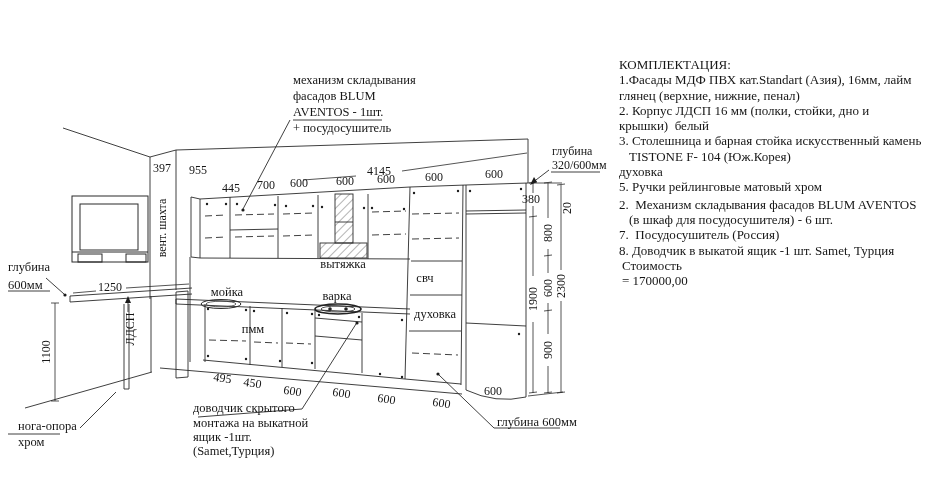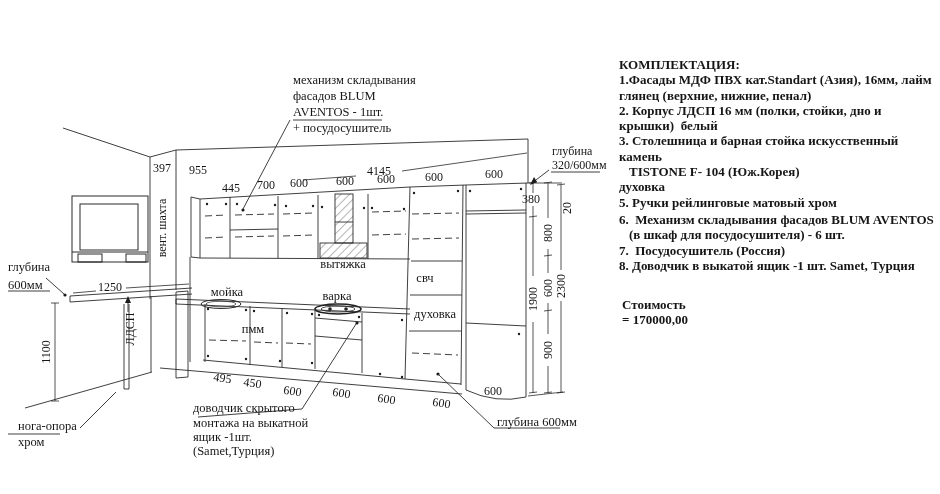--- a/index.html
+++ b/index.html
@@ -3,25 +3,25 @@
 <meta charset="utf-8">
 <style>
   html,body{margin:0;padding:0;background:#fff;}
   .sheet{position:relative;width:940px;height:494px;background:#fff;overflow:hidden;
          font-family:"Liberation Serif",serif;color:#161616;}
   svg{position:absolute;left:0;top:0;}
   svg text{font-family:"Liberation Serif",serif;fill:#161616;}
   .dimtxt{font-size:12px;}
   .lbltxt{font-size:12.5px;}
   .spec{position:absolute;left:619px;top:57px;width:322px;font-size:13px;line-height:15.3px;}
-  .spec .ln{white-space:pre-wrap;font-weight:bold;}
+  .spec .ln{white-space:pre-wrap;}
   .spec .ind{padding-left:10px;}
   .blk2{margin-top:2px;}
   .blk3{margin-top:54px;}
-  .blk4{margin-top:24px;padding-left:3px;}
+  .blk4{margin-top:0;padding-left:3px;}
 </style>
 </head>
 <body>
 
 <div class="sheet">
 
 <svg width="612" height="494" viewBox="0 0 612 494">
   <defs>
     <pattern id="hatch" width="6" height="6" patternUnits="userSpaceOnUse" patternTransform="rotate(45)">
       <line x1="0" y1="0" x2="0" y2="6" stroke="#444" stroke-width="0.8"></line>
@@ -196,21 +196,21 @@
   <div class="ln">КОМПЛЕКТАЦИЯ:</div>
   <div class="ln">1.Фасады МДФ ПВХ кат.Standart (Азия), 16мм, лайм</div>
   <div class="ln">глянец (верхние, нижние, пенал)</div>
   <div class="ln">2. Корпус ЛДСП 16 мм (полки, стойки, дно и</div>
   <div class="ln">крышки)  белый</div>
   <div class="ln">3. Столешница и барная стойка искусственный камень</div>
   <div class="ln ind">TISTONE F- 104 (Юж.Корея)</div>
   <div class="ln">духовка</div>
   <div class="ln">5. Ручки рейлинговые матовый хром</div>
   <div class="blk2">
-    <div class="ln">6.  Механизм складывания фасадов BLUM AVENTOS</div>
+    <div class="ln">2.  Механизм складывания фасадов BLUM AVENTOS</div>
     <div class="ln ind">(в шкаф для посудосушителя) - 6 шт.</div>
     <div class="ln">7.  Посудосушитель (Россия)</div>
     <div class="ln">8. Доводчик в выкатой ящик -1 шт. Samet, Турция</div>
   </div>
   <div class="blk4">
     <div class="ln">Стоимость</div>
     <div class="ln">= 170000,00</div>
   </div>
 </div>
 

